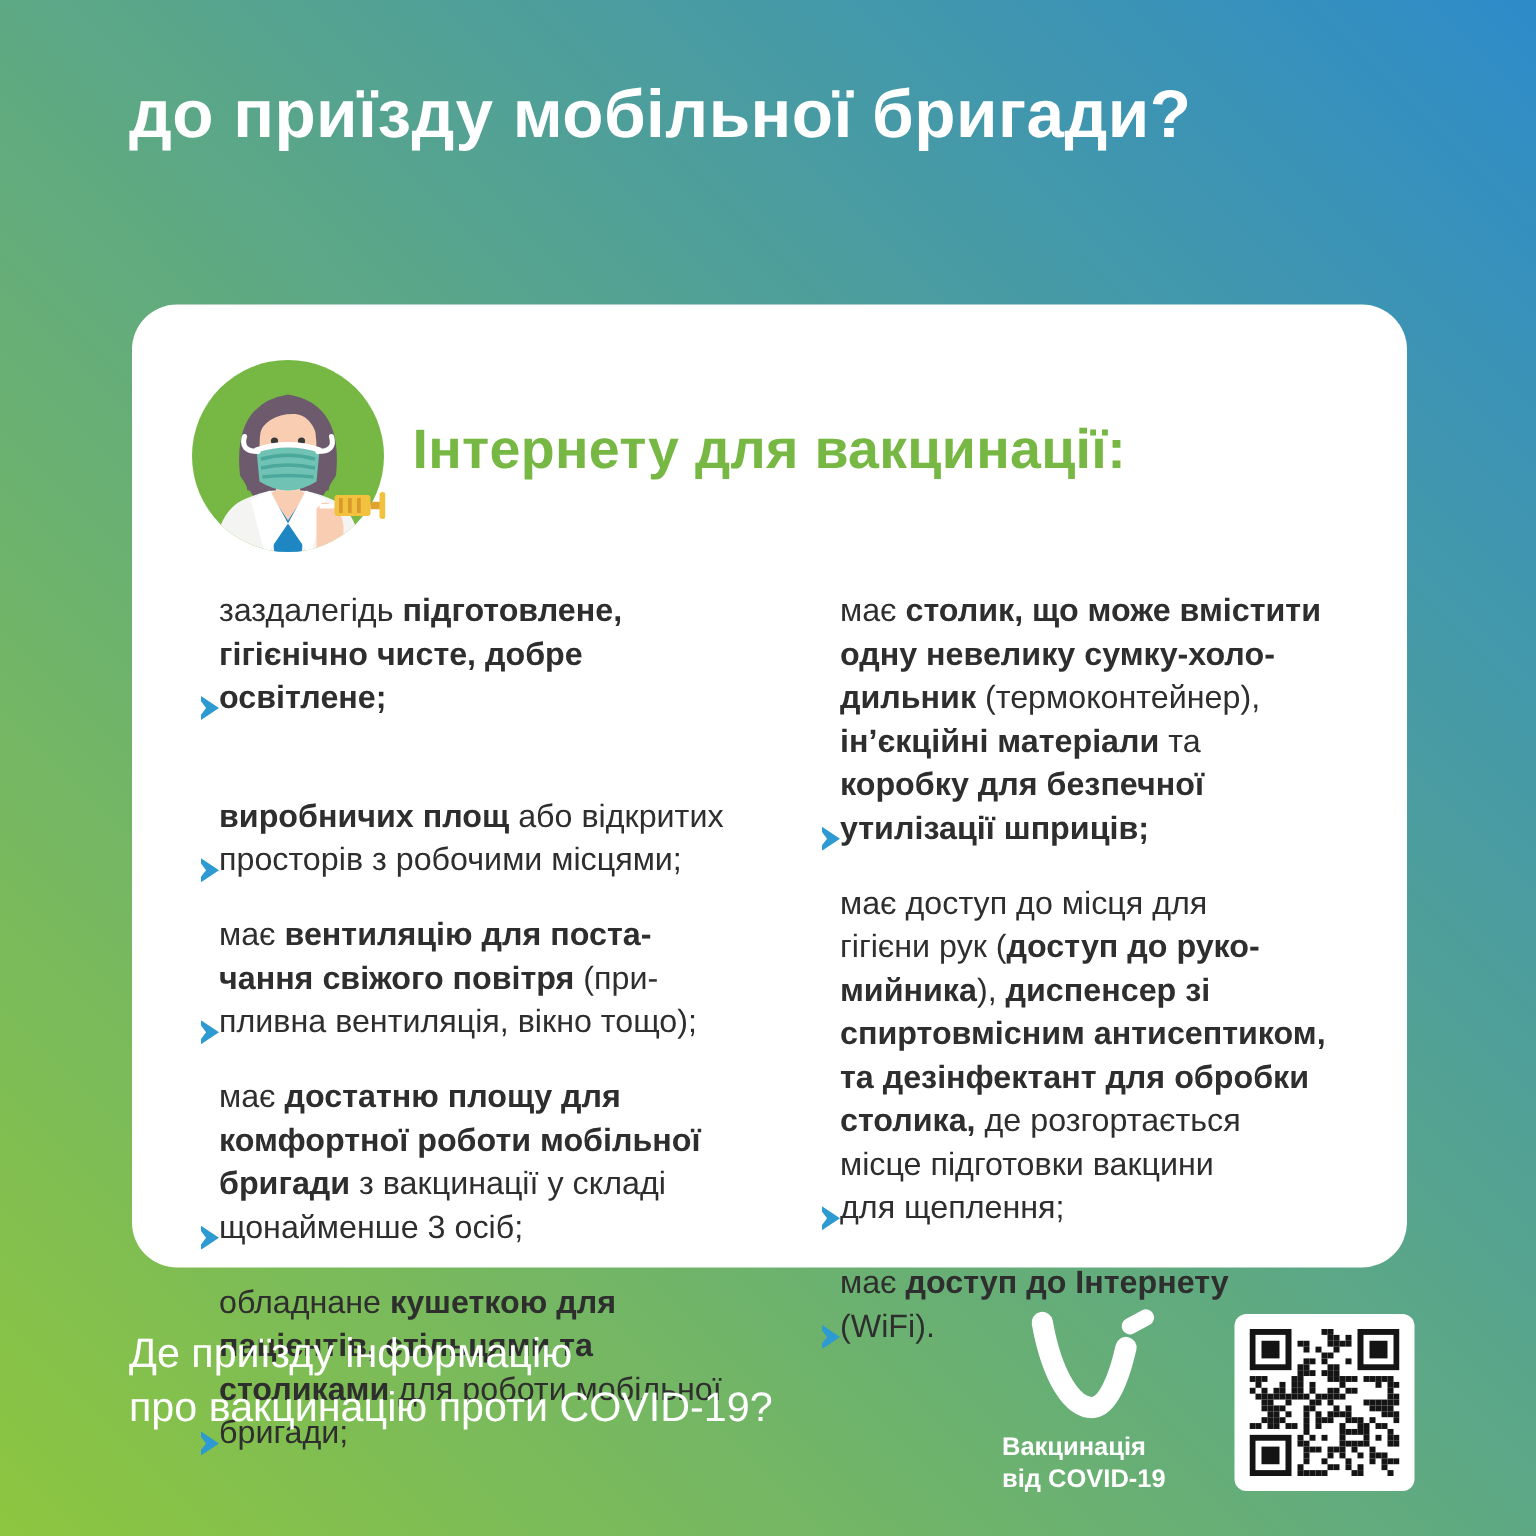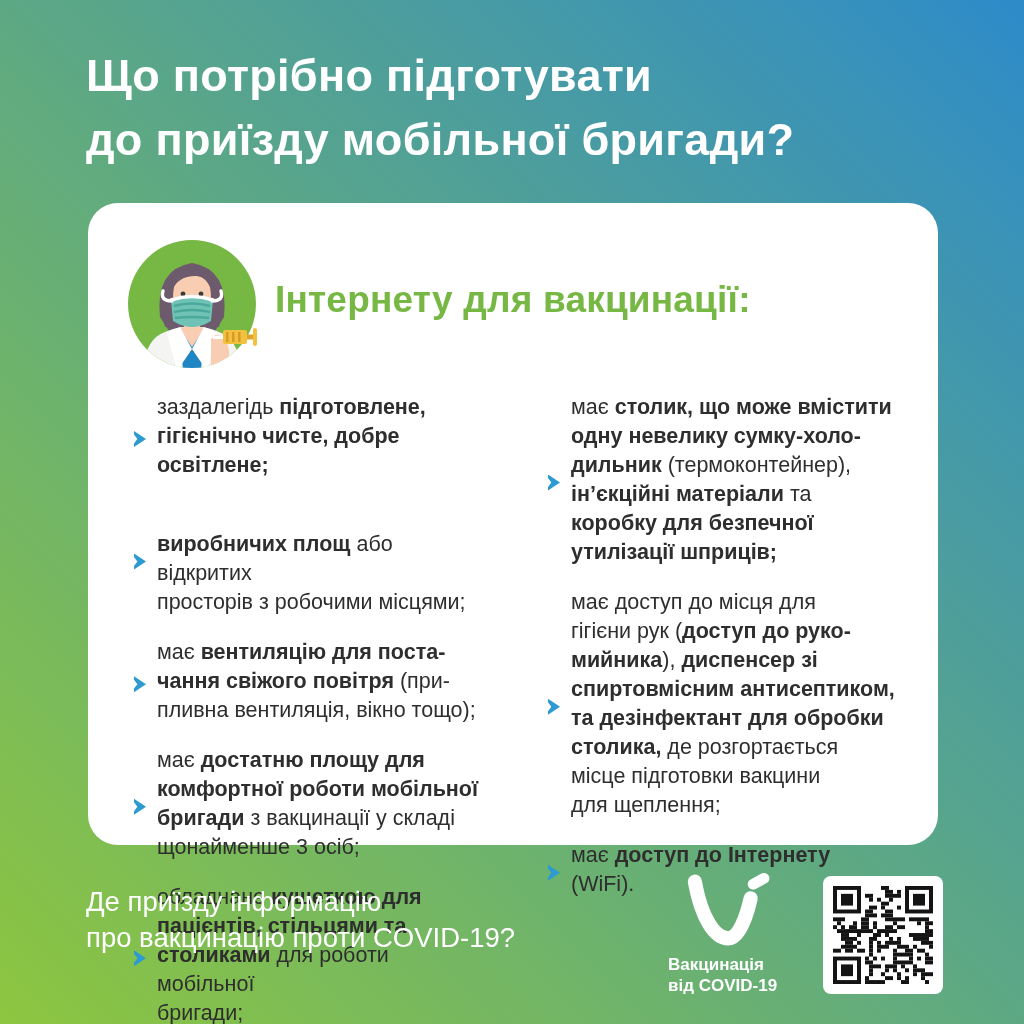--- a/index.html
+++ b/index.html
@@ -18,21 +18,21 @@
   .card{position:absolute;left:88px;top:203px;width:850px;height:642px;
     background:#fff;border-radius:30px;}
 
   .avatar{position:absolute;left:39px;top:36px;width:130px;height:130px;}
   .card-heading{position:absolute;left:187px;top:76px;color:var(--green);
     font-weight:700;font-size:37px;letter-spacing:.2px;white-space:nowrap;}
 
   .columns{position:absolute;left:46px;top:190px;display:flex;gap:62px;}
   .col{width:352px;list-style:none;margin:0;padding:0;}
   .col.right{width:376px;}
-  .bullet{display:flex;align-items:center;gap:11px;margin:0 0 21px 0;
+  .bullet{display:flex;align-items:flex-end;margin:0 0 21px 0;
     color:var(--ink);font-size:21.5px;line-height:1.35;}
   .arrow{flex:0 0 auto;width:12px;height:16px;margin-top:5px;background:var(--arrow);
     clip-path:polygon(0 0,100% 50%,0 100%,0 78%,28% 50%,0 22%);}
   .bullet p{margin:0;}
   .b{font-weight:700;}
 
   .footer-question{position:absolute;left:86px;top:884px;color:#fff;
     font-size:27.5px;line-height:1.32;}
   .footer-url{position:absolute;left:86px;top:956px;color:#fff;
     font-size:29px;font-weight:700;letter-spacing:.2px;cursor:pointer;}
@@ -44,21 +44,20 @@
   .qr{position:absolute;left:823px;top:876px;width:120px;height:118px;
     background:#fff;border-radius:8px;padding:10px;}
   .qr svg{display:block;width:100px;height:98px;}
 </style>
 </head>
 <body>
 
 <div class="poster">
 
   <div class="title">
-    <div>Що потрібно підготувати</div>
     <div>до приїзду мобільної бригади?</div>
   </div>
 
   <div class="card">
 
     <div class="avatar">
       <svg viewBox="0 0 130 130" width="130" height="130">
         <defs>
             <clipPath id="cc">
               <circle cx="65" cy="65" r="64"></circle>

